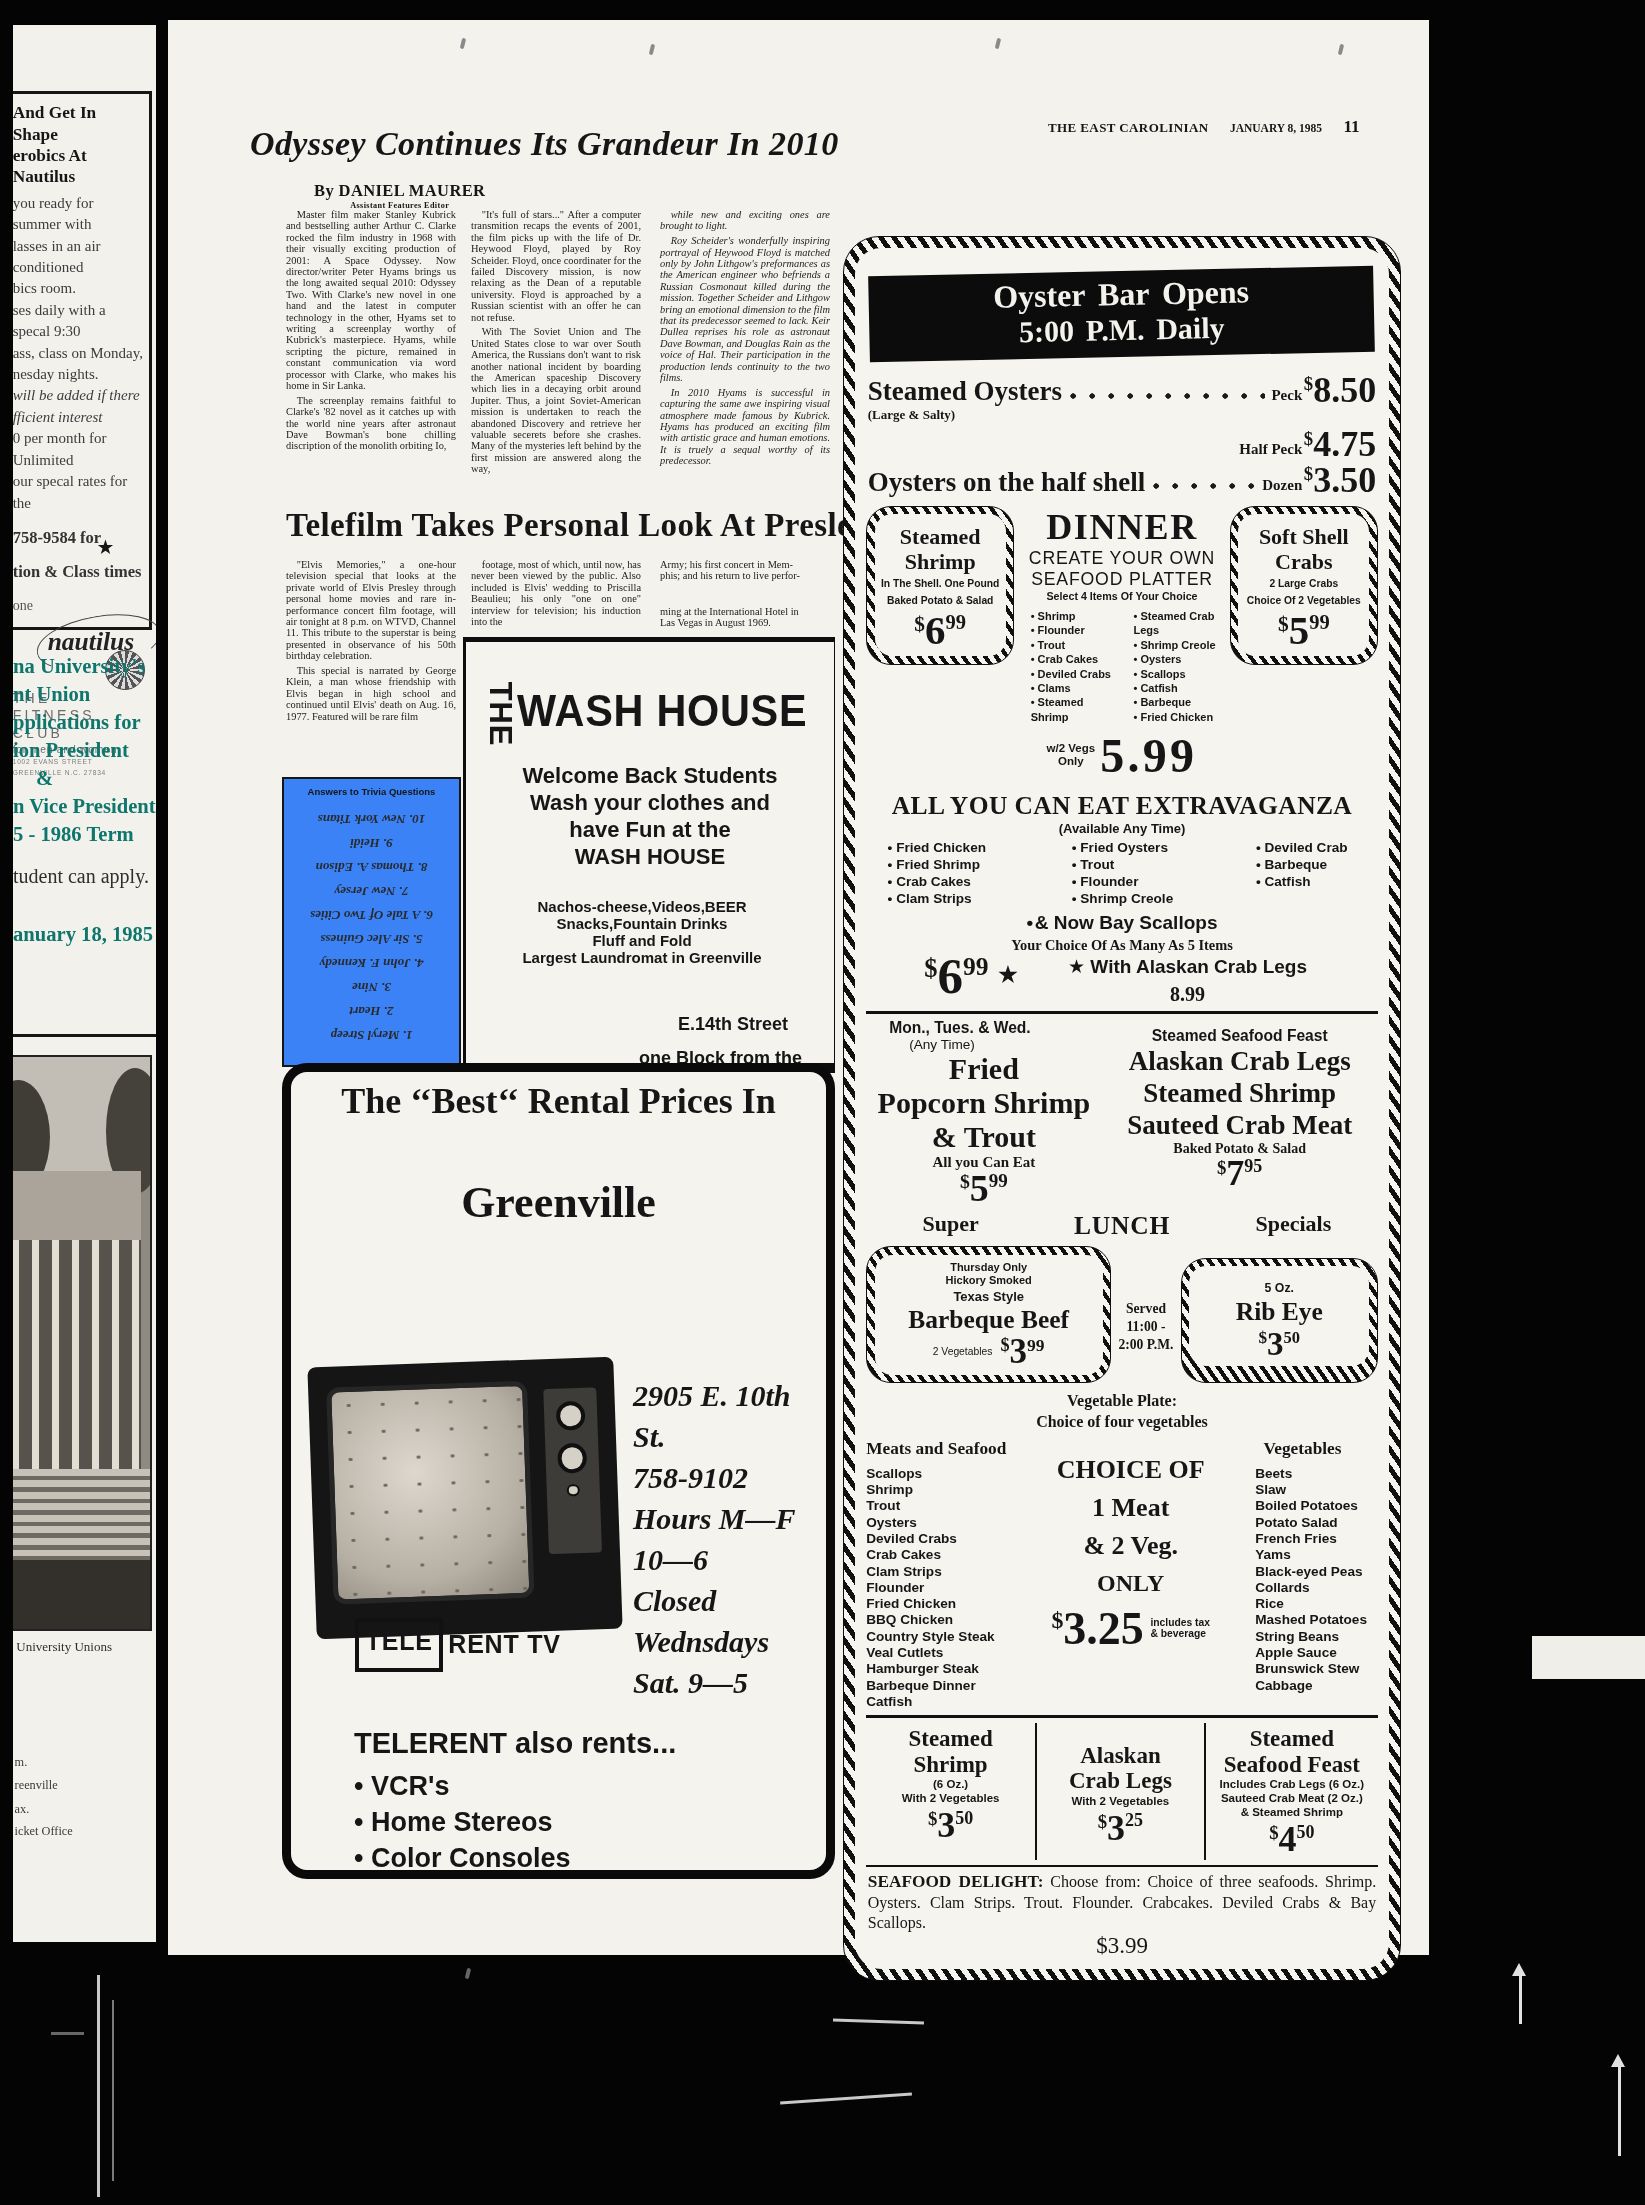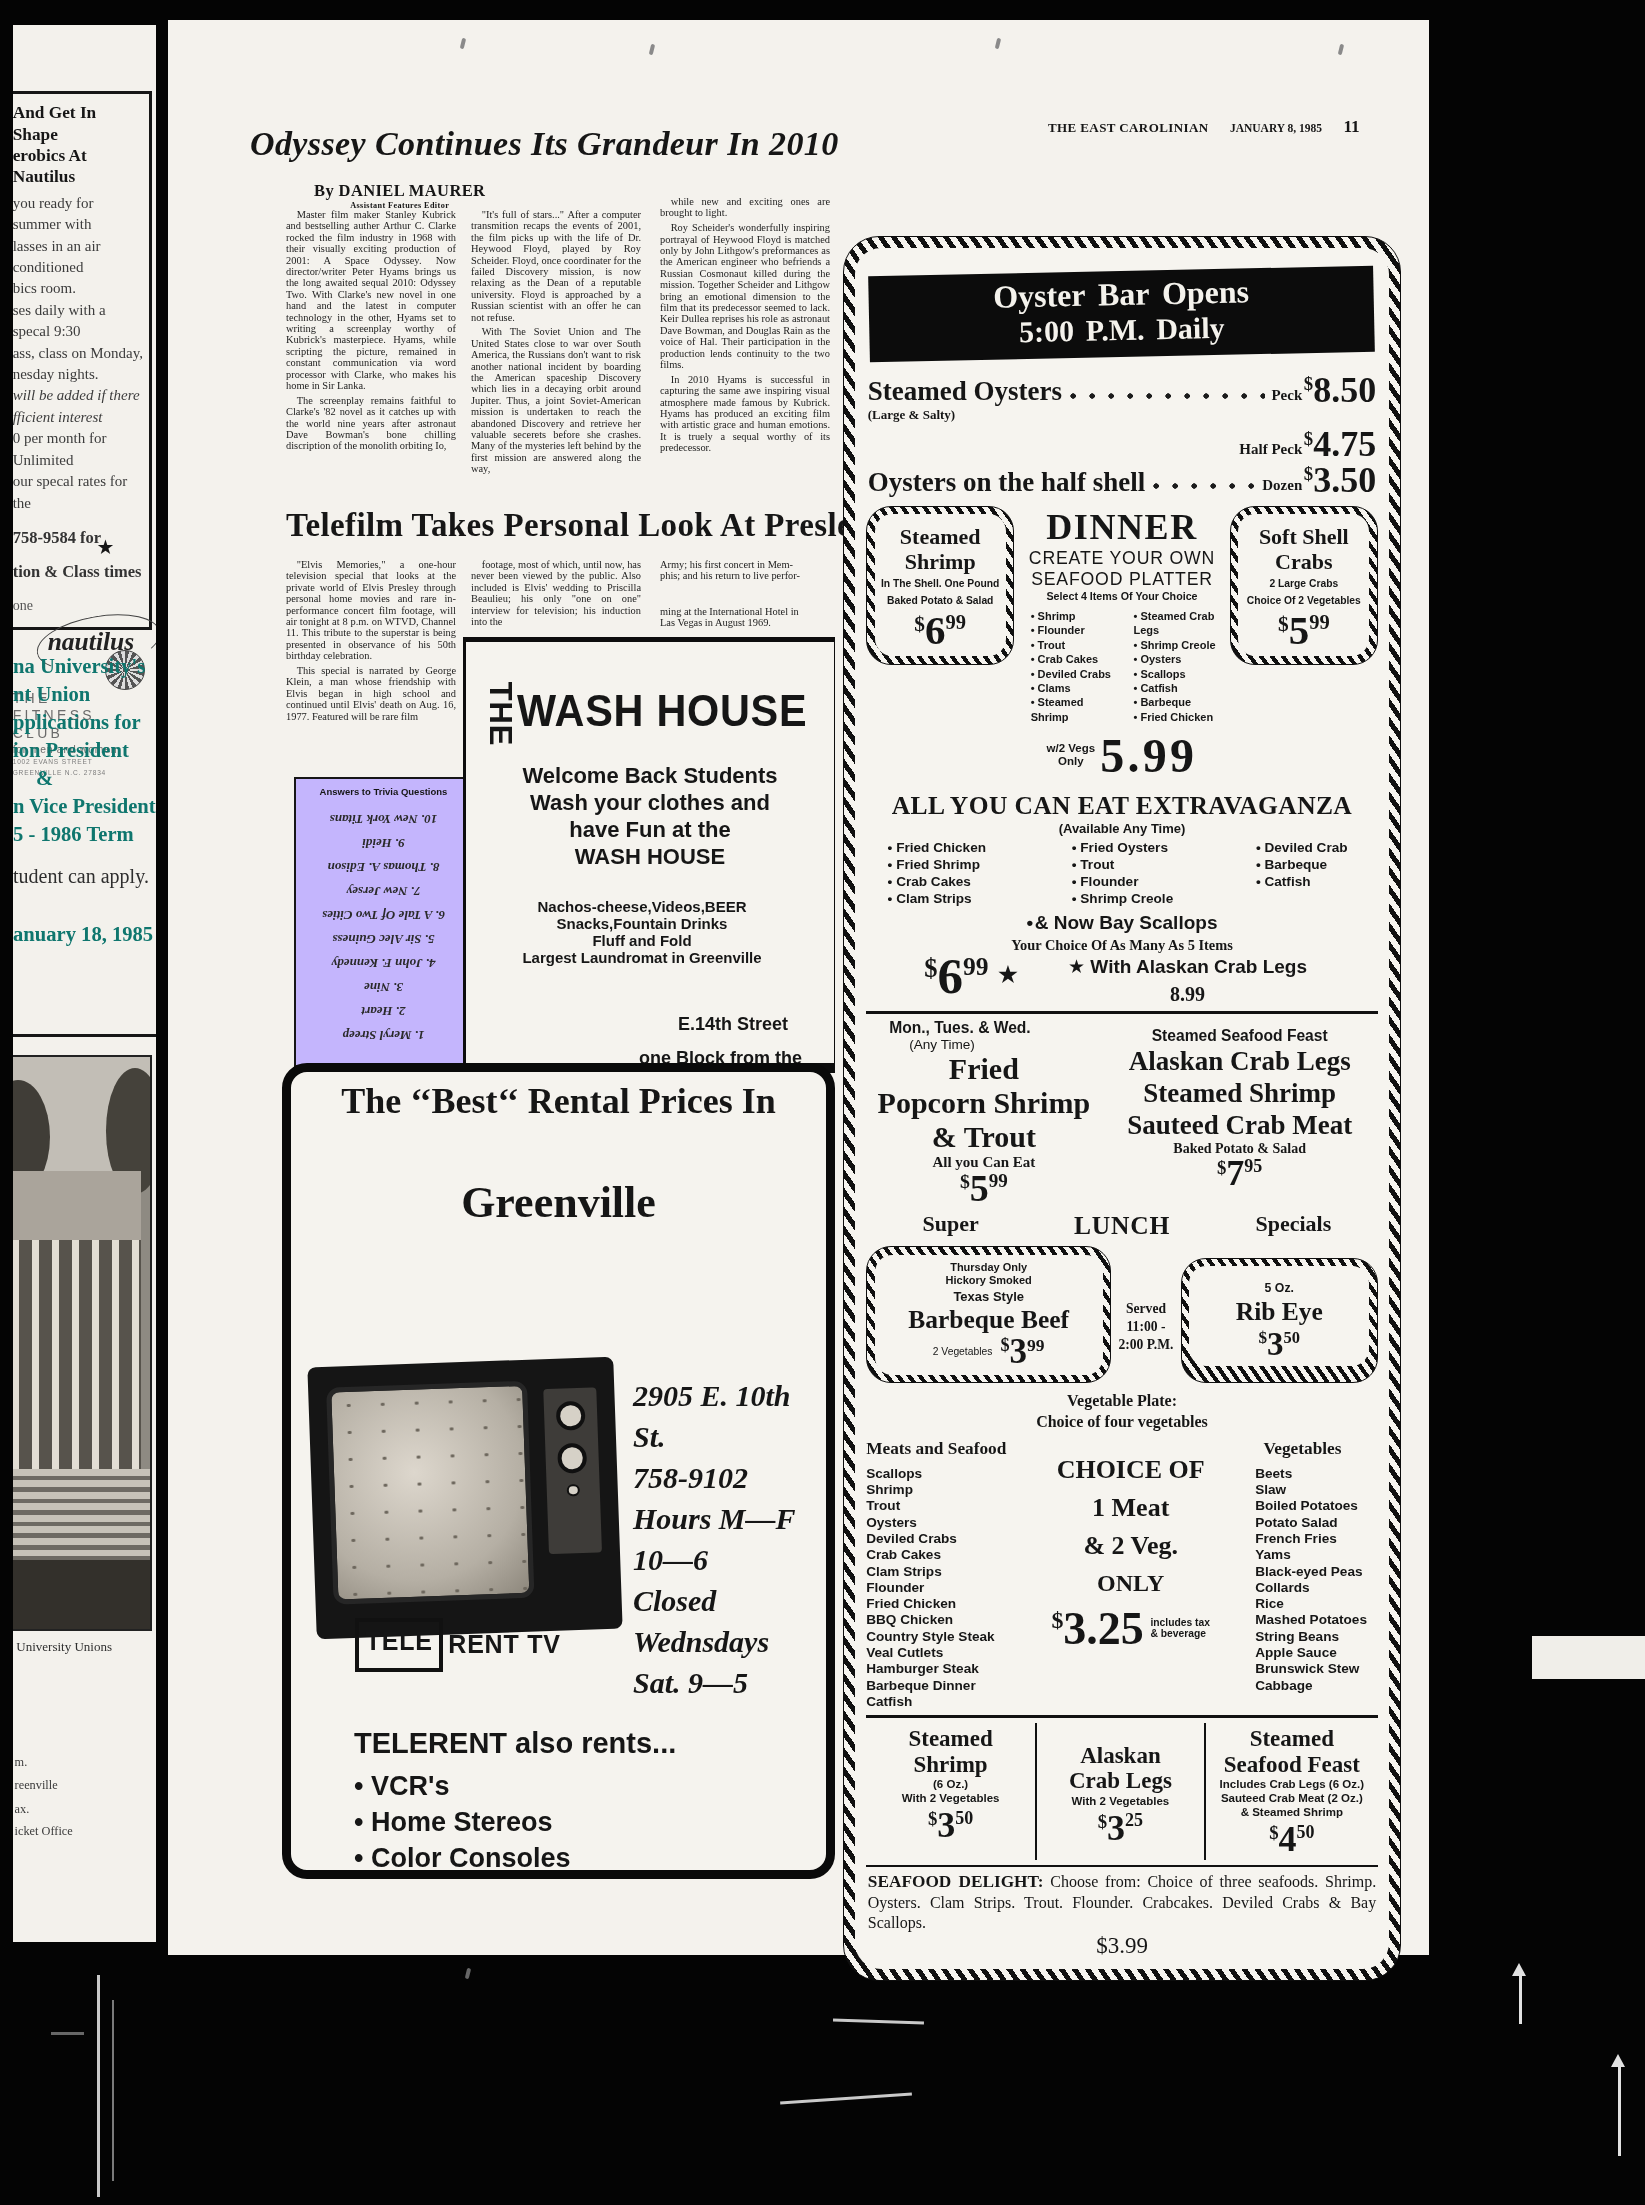--- a/index.html
+++ b/index.html
@@ -49,21 +49,21 @@
   .mh-page{font-size:17.3px;font-weight:bold;}
   .headline1{position:absolute;left:82px;top:105px;width:773px;font-size:34px;font-weight:bold;font-style:italic;letter-spacing:0.4px;}
   .byline{position:absolute;left:146px;top:161px;text-align:center;}
   .by-name{font-size:16.5px;font-weight:bold;letter-spacing:0.4px;}
   .by-title{font-size:8.2px;font-weight:bold;letter-spacing:0.4px;}
   .ncol{position:absolute;width:170px;text-align:justify;font-size:10.4px;line-height:11.4px;color:#1c1c1c;}
   .para{text-indent:10.7px;margin-bottom:3.3px;}
   .frag{margin-bottom:0;}
   .headline2{position:absolute;left:118px;top:487px;width:741px;font-size:33px;font-weight:bold;letter-spacing:0.4px;}
   
-  .trivia{position:absolute;left:114px;top:757px;width:179px;height:290px;border:2.5px solid #161616;box-sizing:border-box;background:#c4b5fd;margin-left:12px;}
+  .trivia{position:absolute;left:114px;top:757px;width:179px;height:290px;border:2.5px solid #161616;box-sizing:border-box;background:#3b82f6;}
   .triv-head{font-family:"Liberation Sans","DejaVu Sans",sans-serif;font-size:9.5px;font-weight:bold;text-align:center;margin-top:7.4px;}
   .triv-list{transform:rotate(180deg);margin-top:10px;}
   .triv-item{font-style:italic;font-size:13px;line-height:24px;text-align:center;font-weight:bold;color:#2a2a2a;}
   
   .wash{position:absolute;left:295px;top:617px;width:372px;height:436px;background:#f5f3ee;border-top:5px solid #0d0d0d;border-left:3.3px solid #0d0d0d;border-right:1.6px solid #0d0d0d;border-bottom:10px solid #0d0d0d;box-sizing:border-box;font-family:"Liberation Sans","DejaVu Sans",sans-serif;}
   .wh-the{position:absolute;left:1.6px;top:54px;font-size:31px;font-weight:900;letter-spacing:0.8px;transform:rotate(90deg);transform-origin:center;}
   .wh-name{position:absolute;left:51px;top:43px;font-size:45px;font-weight:900;letter-spacing:0.8px;transform:scaleX(.92);transform-origin:left;white-space:nowrap;}
   .wh-welcome{position:absolute;left:25px;top:120px;width:318px;text-align:center;}
   .wh-wl{font-size:22px;font-weight:bold;line-height:27px;}
   .wh-feat{position:absolute;left:9px;top:232px;width:334px;text-align:center;margin-top:24px;}
@@ -299,21 +299,21 @@
     <div class="by-title">Assistant Features Editor</div>
   </div>
   <div class="ncol" style="left:118px;top:189px;">
       <div class="para">Master film maker Stanley Kubrick and bestselling auther Arthur C. Clarke rocked the film industry in 1968 with their visually exciting production of 2001: A Space Odyssey. Now director/writer Peter Hyams brings us the long awaited sequal 2010: Odyssey Two. With Clarke's new novel in one hand and the latest in computer technology in the other, Hyams set to writing a screenplay worthy of Kubrick's masterpiece. Hyams, while scripting the picture, remained in constant communication via word processor with Clarke, who makes his home in Sir Lanka.</div>
       <div class="para">The screenplay remains faithful to Clarke's '82 novel as it catches up with the world nine years after astronaut Dave Bowman's bone chilling discription of the monolith orbiting Io,</div>
     </div>
   <div class="ncol" style="left:303px;top:189px;">
       <div class="para">"It's full of stars..." After a computer transmition recaps the events of 2001, the film picks up with the life of Dr. Heywood Floyd, played by Roy Scheider. Floyd, once coordinater for the failed Discovery mission, is now relaxing as the Dean of a reputable university. Floyd is approached by a Russian scientist with an offer he can not refuse.</div>
       <div class="para">With The Soviet Union and The United States close to war over South America, the Russians don't want to risk another national incident by boarding the American spaceship Discovery which lies in a decaying orbit around Jupiter. Thus, a joint Soviet-American mission is undertaken to reach the abandoned Discovery and retrieve her valuable secerets before she crashes. Many of the mysteries left behind by the first mission are answered along the way,</div>
     </div>
-  <div class="ncol" style="left:492px;top:176px;">
+  <div class="ncol" style="left:492px;top:189px;font-style:italic;">
       <div class="para">while new and exciting ones are brought to light.</div>
       <div class="para">Roy Scheider's wonderfully inspiring portrayal of Heywood Floyd is matched only by John Lithgow's preformances as the American engineer who befriends a Russian Cosmonaut killed during the mission. Together Scheider and Lithgow bring an emotional dimension to the film that its predecessor seemed to lack. Keir Dullea reprises his role as astronaut Dave Bowman, and Douglas Rain as the voice of Hal. Their participation in the production lends continuity to the two films.</div>
       <div class="para">In 2010 Hyams is successful in capturing the same awe inspiring visual atmosphere made famous by Kubrick. Hyams has produced an exciting film with artistic grace and human emotions. It is truely a sequal worthy of its predecessor.</div>
     </div>
 
   <div class="headline2">Telefilm Takes Personal Look At Presley</div>
   <div class="ncol" style="left:118px;top:539px;">
       <div class="para">"Elvis Memories," a one-hour television special that looks at the private world of Elvis Presley through personal home movies and rare in-performance concert film footage, will air tonight at 8 p.m. on WTVD, Channel 11. This tribute to the superstar is being presented in observance of his 50th birthday celebration.</div>
       <div class="para">This special is narrated by George Klein, a man whose friendship with Elvis began in high school and continued until Elvis' death on Aug. 16, 1977. Featured will be rare film</div>
     </div>

